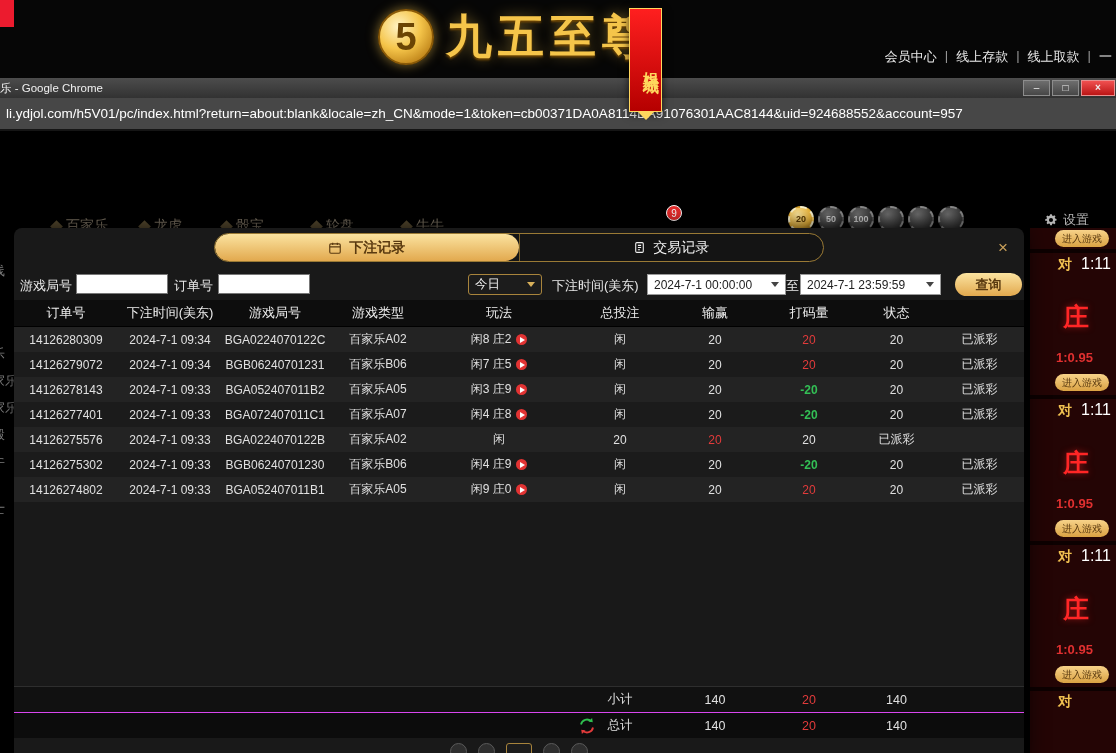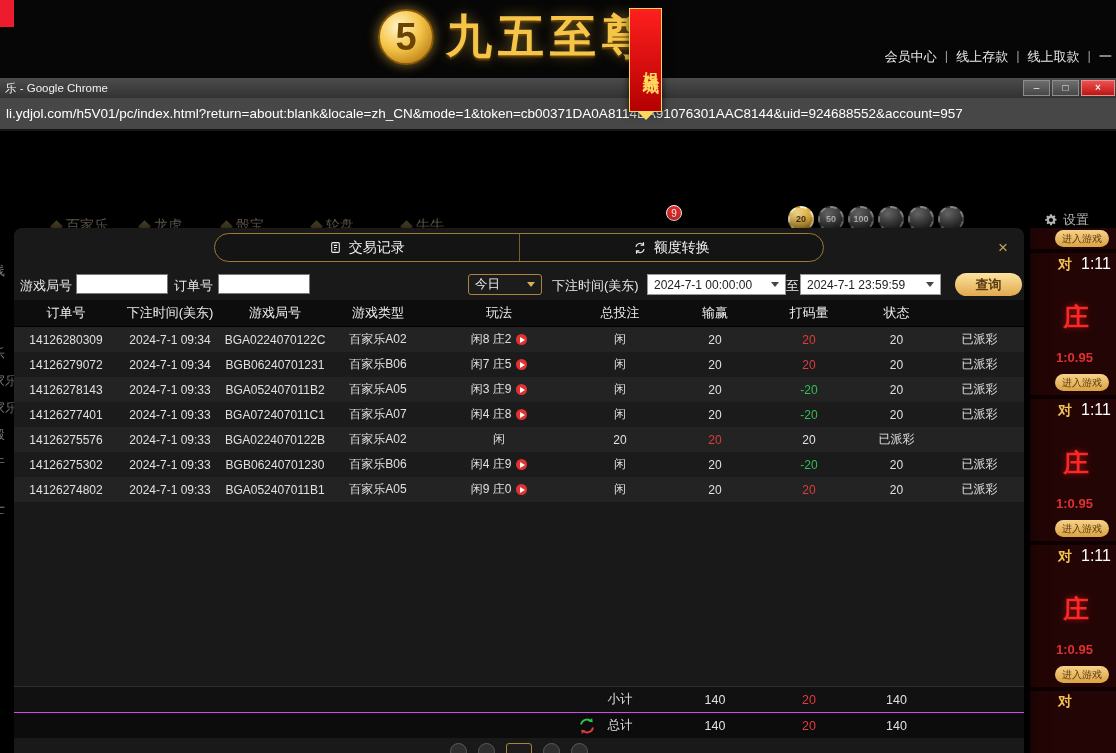--- a/index.html
+++ b/index.html
@@ -26,21 +26,21 @@
             writing-mode:vertical-rl; text-orientation:upright; text-align:center; padding-top:6px;
             color:#ffd75e; font-size:16px; font-weight:bold; letter-spacing:3px;
             box-shadow:0 2px 8px rgba(0,0,0,.7); }
   .ribbon::after { content:""; position:absolute; left:50%; bottom:-9px; transform:translateX(-50%);
             width:0; height:0; border-left:9px solid transparent; border-right:9px solid transparent;
             border-top:9px solid #ffd75e; }
 
   
   .win-titlebar { position:absolute; top:78px; left:0; width:100%; height:20px;
                   background:linear-gradient(#4c4c4c,#323232); z-index:3; }
-  .win-title { color:#f0f0f0; font-size:11.5px; line-height:20px; padding-left:5px; }
+  .win-title { color:#f0f0f0; font-size:11.5px; line-height:20px; }
   .win-controls { position:absolute; right:1px; top:2px; display:flex; gap:2px; }
   .win-btn { width:27px; height:16px; background:linear-gradient(#6e6e6e,#474747); border:1px solid #8d8d8d;
              color:#eee; font-size:10px; line-height:13px; text-align:center; cursor:pointer; }
   .win-btn.close { width:34px; background:linear-gradient(#f05050,#bb1515); border-color:#e89090; font-weight:bold; }
   .url-bar { position:absolute; top:98px; left:0; width:100%; height:33px; background:#474747;
              border-bottom:2px solid #151515; z-index:3; display:flex; align-items:center; }
   .url-text { color:#fff; font-size:13.5px; padding-left:6px; white-space:nowrap; overflow:hidden; }
 
   
   .game-topbar { position:absolute; top:163px; left:0; width:100%; height:40px; z-index:4; }
@@ -114,21 +114,21 @@
                display:flex; align-items:center; justify-content:center; cursor:pointer; }
 
   .t-grid { display:grid; grid-template-columns:104px 104px 106px 100px 142px 100px 90px 98px 77px 89px; }
   .cell { display:flex; align-items:center; justify-content:center; overflow:hidden; white-space:nowrap; }
   .t-head { flex:0 0 27px; height:27px; background:#0d0d0d; border-bottom:1px solid #000;
             color:#eee; font-size:13px; }
   .t-row { flex:0 0 25px; height:25px; color:#e0e0e0; font-size:12px; cursor:default; }
   .t-row.even { background:#232323; }
   .t-row.odd { background:#1b1b1b; }
   .wl-pos { color:#e23b3b; }
-  .wl-neg { color:#33bf55; }
+  .wl-neg { color:#33bf55;font-weight:bold; }
   .play-icon { width:11px; height:11px; border-radius:50%; background:#e23333; margin-left:5px;
                position:relative; display:inline-block; flex:0 0 11px; cursor:pointer; }
   .play-icon::after { content:""; position:absolute; left:4px; top:2.5px;
                border-left:5px solid #fff; border-top:3px solid transparent; border-bottom:3px solid transparent; }
   .t-filler { flex:1 1 auto; background:#191919; }
   .t-foot { flex:0 0 26px; height:26px; font-size:12.5px; color:#e0e0e0; }
   .t-foot.sub { background:#111; border-top:1px solid #2e2e2e; }
   .t-foot.tot { background:#0c0c0c; border-top:1px solid #d946ef; }
   .cell.rel { position:relative; }
   .refresh-wrap { position:absolute; left:8px; top:4px; }
@@ -253,33 +253,33 @@
     <div class="rc-head" style="top:465px">
       <span class="rc-pair">对</span>
       <span class="rc-timer"></span>
     </div>
   </div>
 
   <div class="modal">
 
     <div class="modal-tabs-row">
       <div class="tabs-pill">
+        <div class="tab active">
+          <svg width="14" height="14" viewBox="0 0 24 24">
+              <rect x="3" y="5" width="18" height="16" rx="2" stroke="#5a3a10" stroke-width="2" fill="none"></rect>
+              <path d="M3 10h18M8 3v4M16 3v4" stroke="#5a3a10" stroke-width="2" fill="none"></path>
+            </svg>
+          <span>下注记录</span>
+        </div>
         <div class="tab">
           <svg width="13" height="13" viewBox="0 0 24 24">
               <rect x="5" y="3" width="14" height="18" rx="2" stroke="#f0f0f0" stroke-width="2" fill="none"></rect>
               <path d="M9 8h6M9 12h6M9 16h4" stroke="#f0f0f0" stroke-width="2"></path>
             </svg>
           <span>交易记录</span>
-        </div>
-        <div class="tab">
-          <svg width="14" height="14" viewBox="0 0 24 24">
-              <path d="M5 10a7.5 7.5 0 0 1 13-3.5M19 14a7.5 7.5 0 0 1-13 3.5" stroke="#f0f0f0" stroke-width="2" fill="none"></path>
-              <path d="M18 2v5h-5M6 22v-5h5" stroke="#f0f0f0" stroke-width="2" fill="none"></path>
-            </svg>
-          <span>额度转换</span>
         </div>
       </div>
       <div class="modal-close">×</div>
     </div>
 
     <div class="filters">
       <span class="f-label" style="left:6px">游戏局号</span>
       <input class="f-input" style="left: 62px;">
       <span class="f-label" style="left:160px">订单号</span>
       <input class="f-input" style="left: 204px;">

